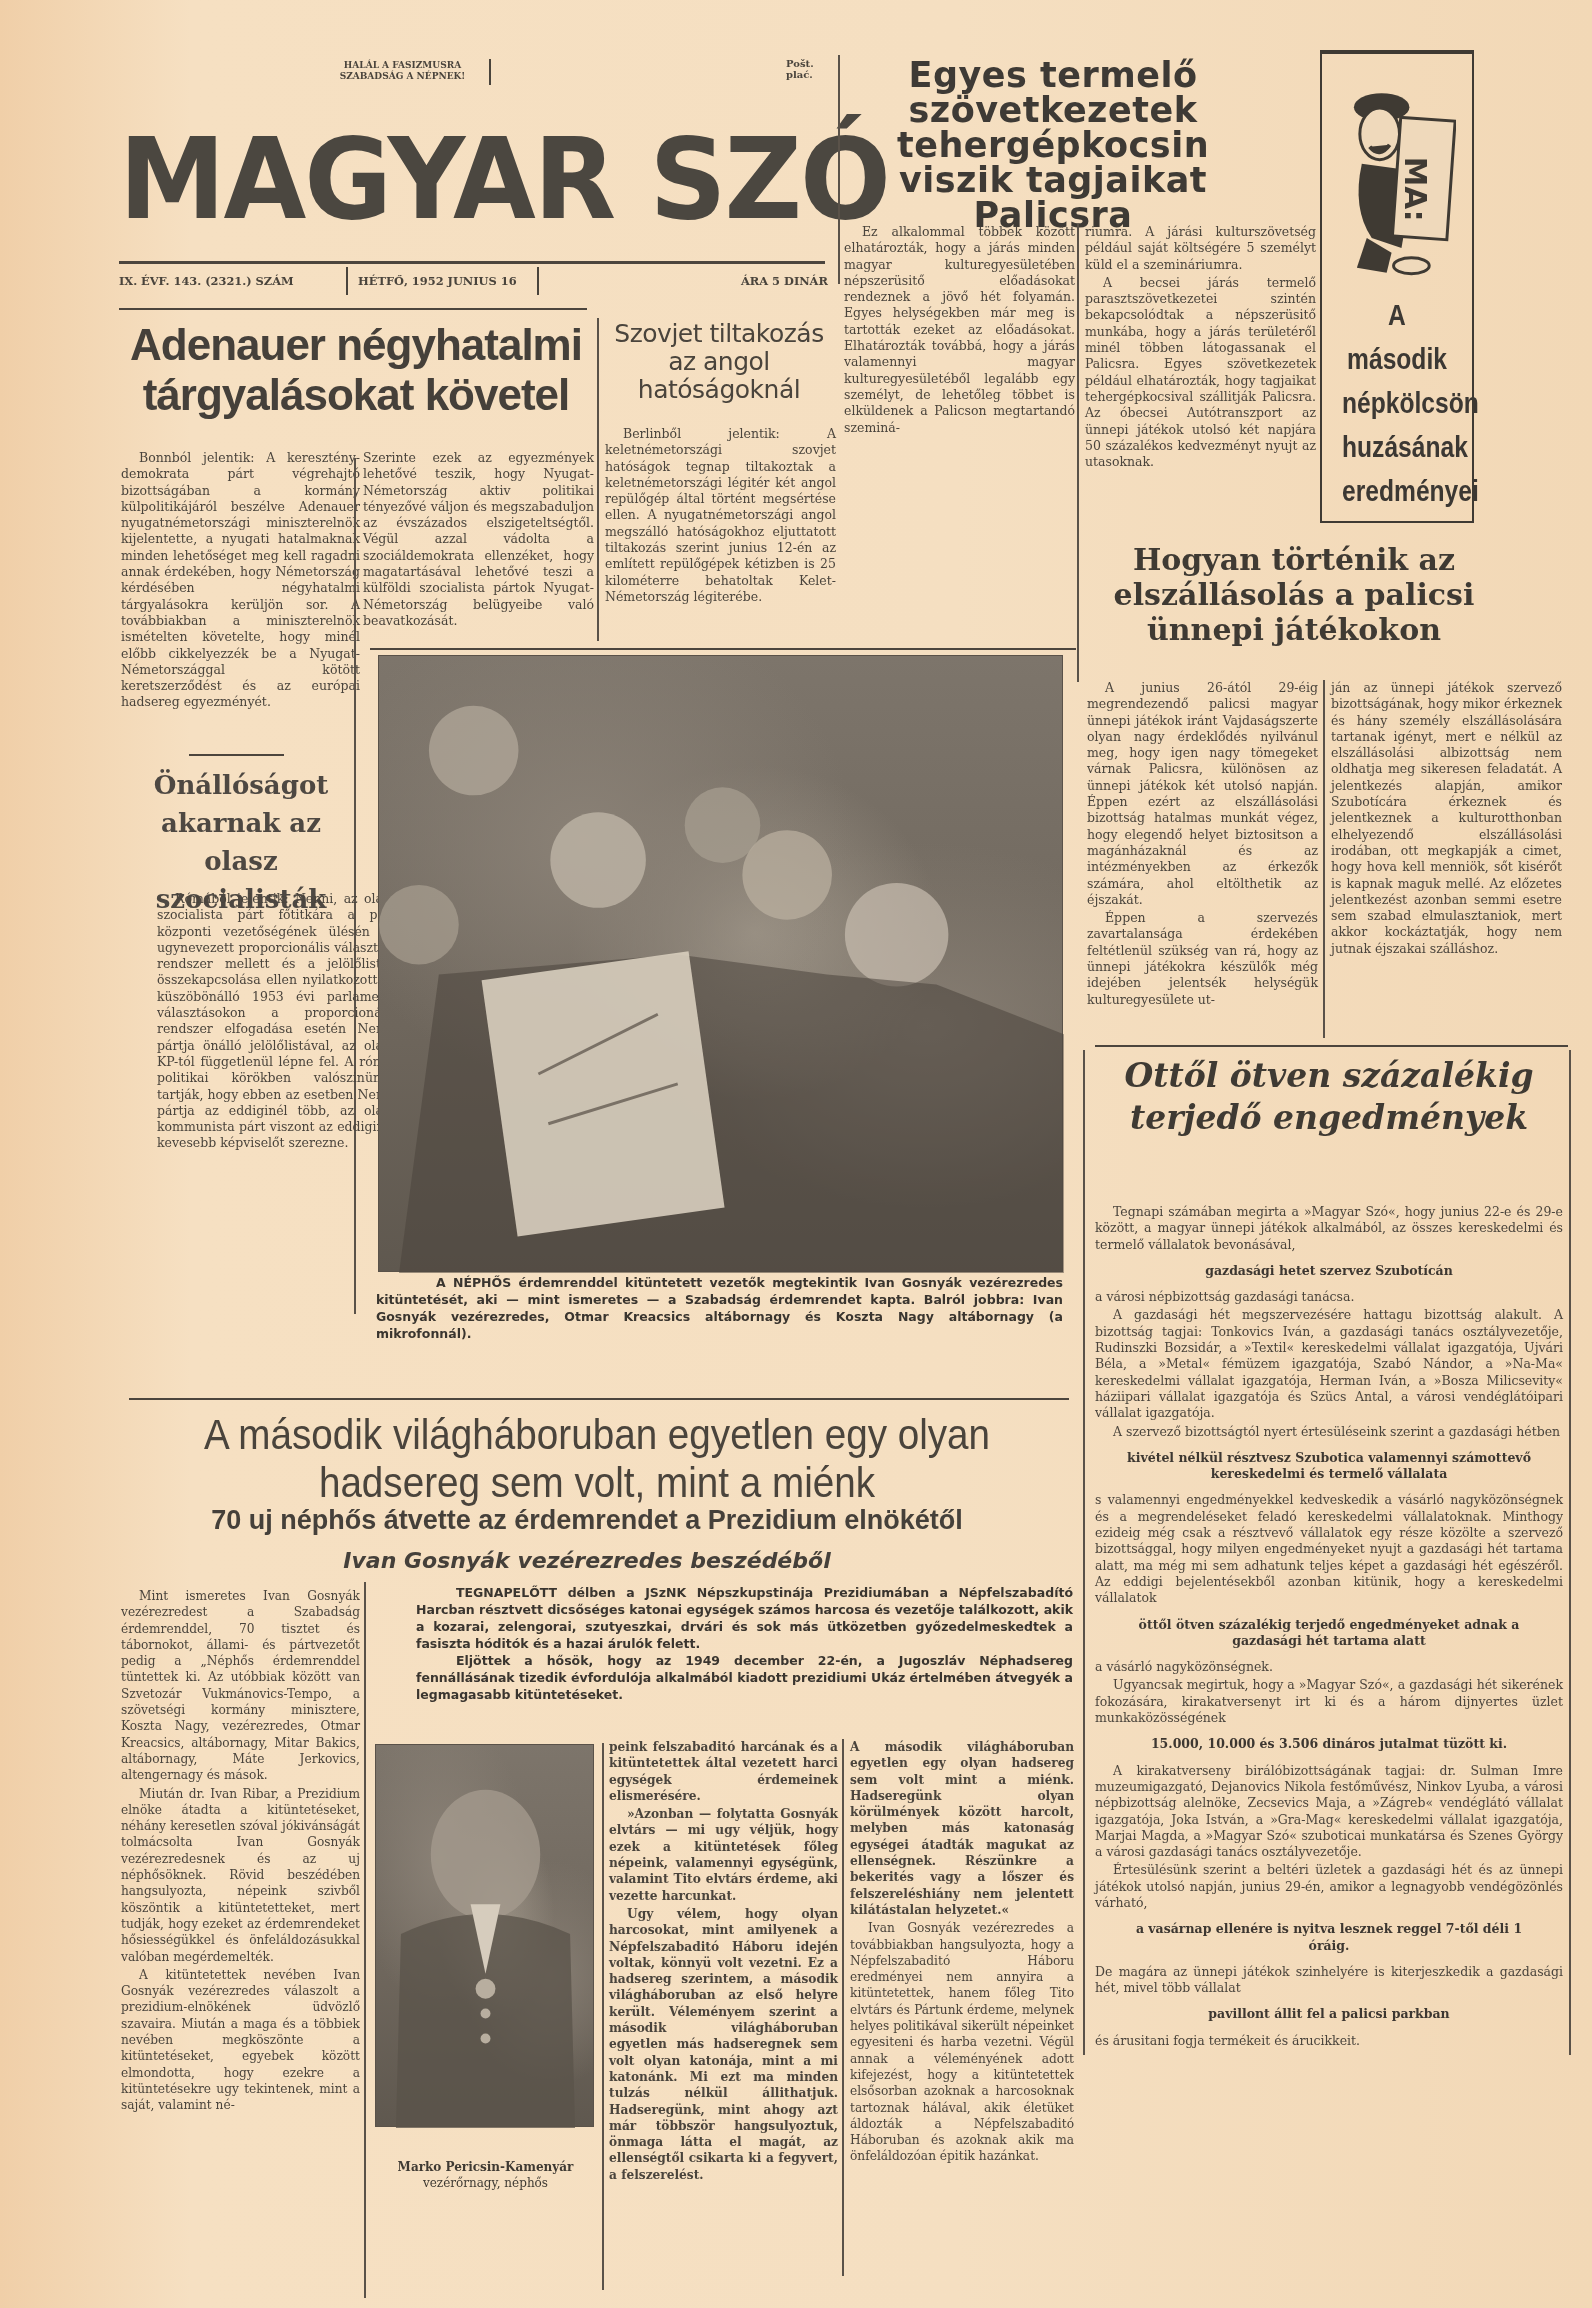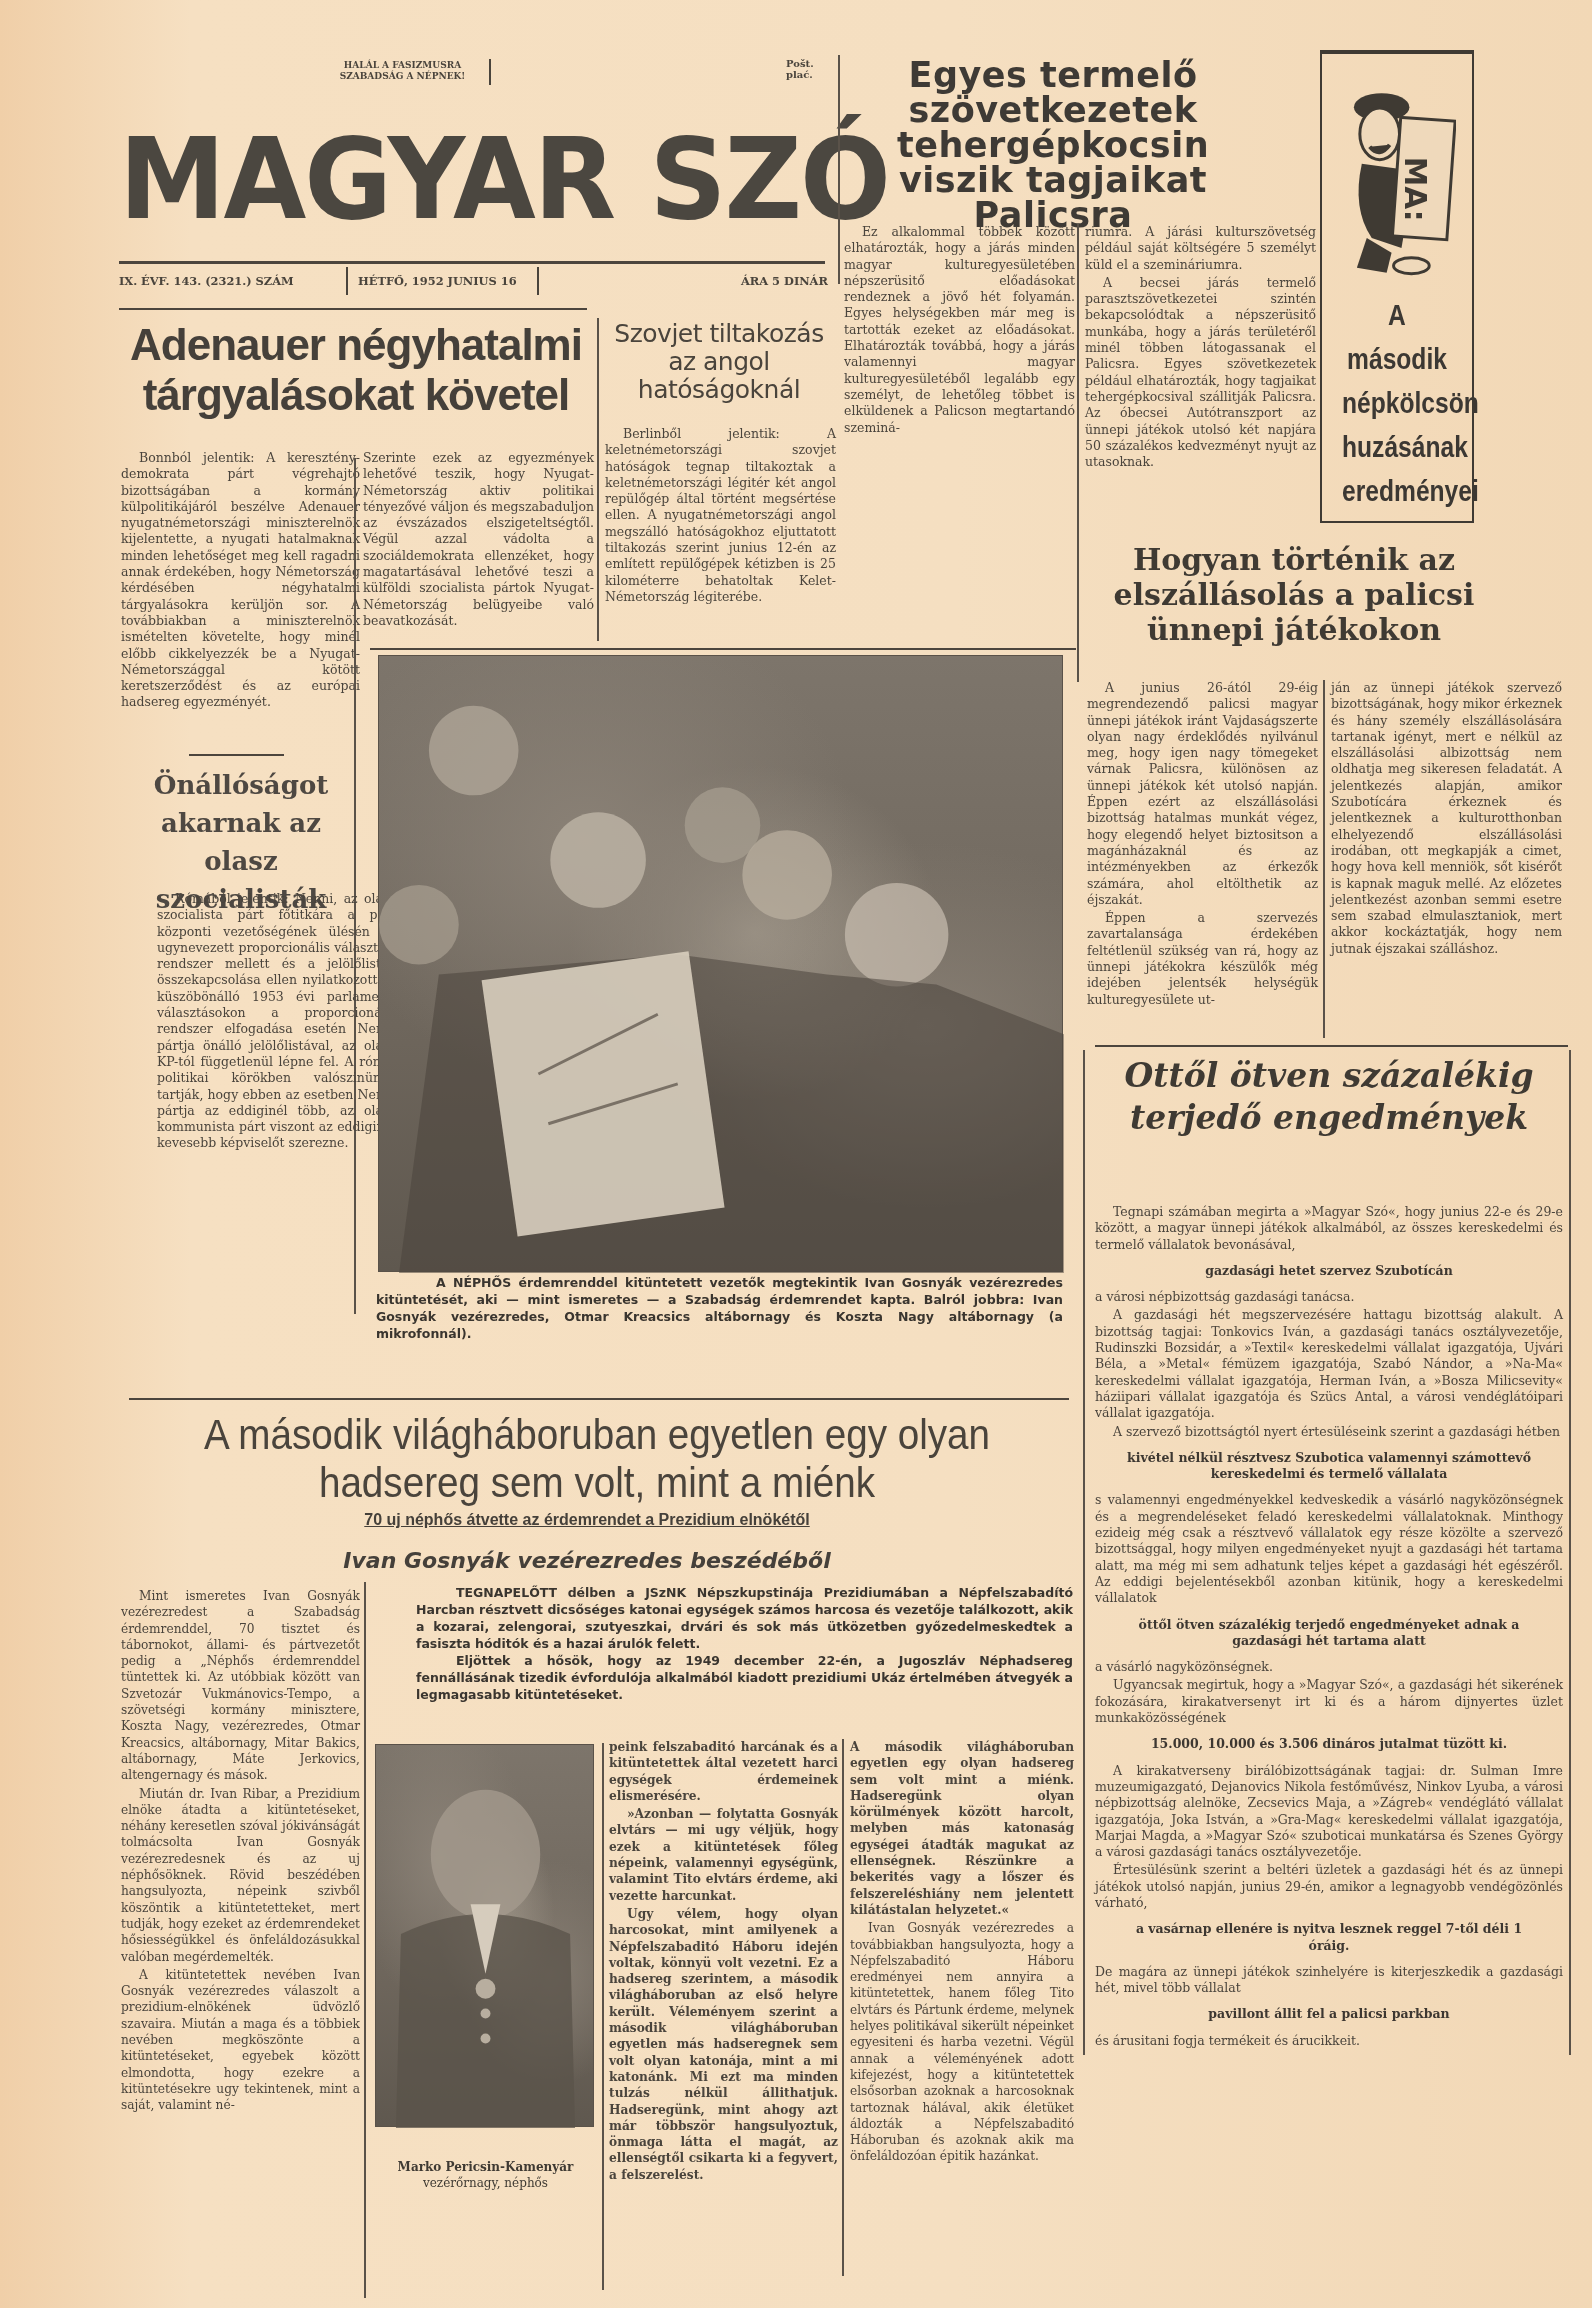--- a/index.html
+++ b/index.html
@@ -160,21 +160,21 @@
   <p>A kirakatverseny birálóbizottságának tagjai: dr. Sulman Imre muzeumigazgató, Dejanovics Nikola festőművész, Ninkov Lyuba, a városi népbizottság alelnöke, Zecsevics Maja, a »Zágreb« vendéglátó vállalat igazgatója, Joka István, a »Gra-Mag« kereskedelmi vállalat igazgatója, Marjai Magda, a »Magyar Szó« szuboticai munkatársa és Szenes György a városi gazdasági tanács osztályvezetője.</p>
   <p>Értesülésünk szerint a beltéri üzletek a gazdasági hét és az ünnepi játékok utolsó napján, junius 29-én, amikor a legnagyobb vendégözönlés várható,</p>
   <p class="center-bold">a vasárnap ellenére is nyitva lesznek reggel 7-től déli 1 óráig.</p>
   <p class="noind">De magára az ünnepi játékok szinhelyére is kiterjeszkedik a gazdasági hét, mivel több vállalat</p>
   <p class="center-bold">pavillont állit fel a palicsi parkban</p>
   <p class="noind">és árusitani fogja termékeit és árucikkeit.</p>
 </div>
 
 <div class="hrule thin" style="left:129px;top:1398px;width:940px;"></div>
 <div class="abs" style="left:149px;top:1411px;width:896px;font-family:'Liberation Sans',sans-serif;font-size:42px;line-height:48px;text-align:center;color:#4a443c;transform:scaleX(0.92);">A második világháboruban egyetlen egy olyan hadsereg sem volt, mint a miénk</div>
-<div class="abs condensed" style="left:149px;top:1505px;width:876px;font-size:16px;line-height:30px;text-align:center;color:#45403a;text-decoration:underline;">70 uj néphős átvette az érdemrendet a Prezidium elnökétől</div>
+<div class="abs condensed" style="left:149px;top:1505px;width:876px;font-size:27px;line-height:30px;text-align:center;color:#45403a;">70 uj néphős átvette az érdemrendet a Prezidium elnökétől</div>
 <div class="abs" style="left:149px;top:1548px;width:876px;font-family:'DejaVu Sans',sans-serif;font-style:italic;font-weight:bold;font-size:22px;line-height:26px;text-align:center;color:#45403a;">Ivan Gosnyák vezérezredes beszédéből</div>
 
 <div class="abs sans-text" style="left:416px;top:1584px;width:657px;">
   <p style="text-indent:40px;">TEGNAPELŐTT délben a JSzNK Népszkupstinája Prezidiumában a Népfelszabadító Harcban résztvett dicsőséges katonai egységek számos harcosa és vezetője találkozott, akik a kozarai, zelengorai, szutyeszkai, drvári és sok más ütközetben győzedelmeskedtek a fasiszta hóditók és a hazai árulók felett.</p>
   <p style="text-indent:40px;">Eljöttek a hősök, hogy az 1949 december 22-én, a Jugoszláv Néphadsereg fennállásának tizedik évfordulója alkalmából kiadott prezidiumi Ukáz értelmében átvegyék a legmagasabb kitüntetéseket.</p>
 </div>
 
 <div class="abs body-text" style="left:121px;top:1588px;width:239px;font-size:12.2px;">
   <p>Mint ismeretes Ivan Gosnyák vezérezredest a Szabadság érdemrenddel, 70 tisztet és tábornokot, állami- és pártvezetőt pedig a „Néphős érdemrenddel tüntettek ki. Az utóbbiak között van Szvetozár Vukmánovics-Tempo, a szövetségi kormány minisztere, Koszta Nagy, vezérezredes, Otmar Kreacsics, altábornagy, Mitar Bakics, altábornagy, Máte Jerkovics, altengernagy és mások.</p>
   <p>Miután dr. Ivan Ribar, a Prezidium elnöke átadta a kitüntetéseket, néhány keresetlen szóval jókivánságát tolmácsolta Ivan Gosnyák vezérezredesnek és az uj néphősöknek. Rövid beszédében hangsulyozta, népeink szivből köszöntik a kitüntetetteket, mert tudják, hogy ezeket az érdemrendeket hősiességükkel és önfeláldozásukkal valóban megérdemelték.</p>

